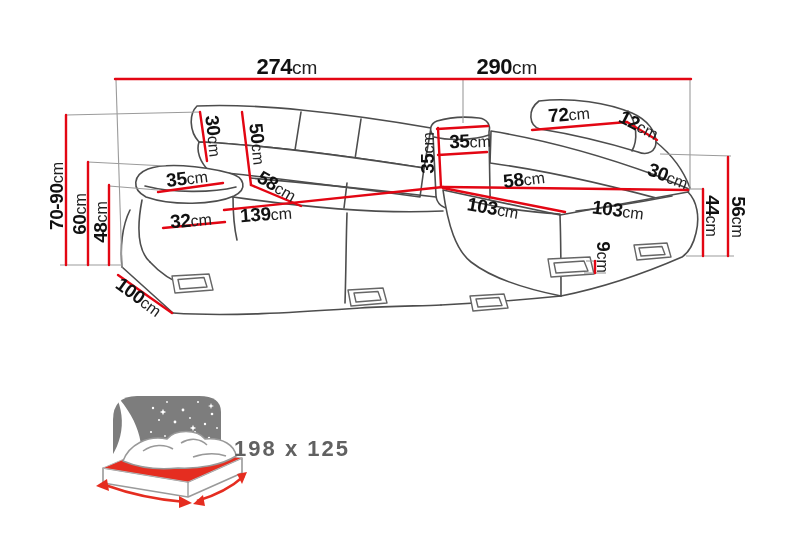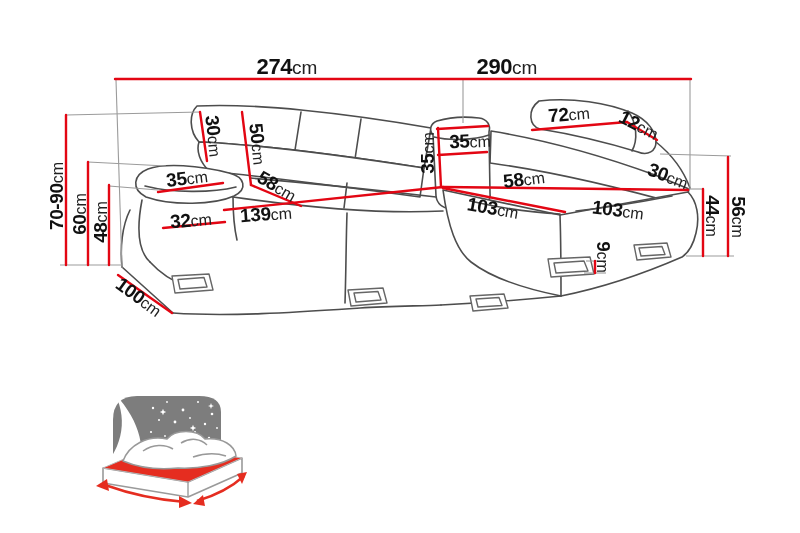--- a/index.html
+++ b/index.html
@@ -196,13 +196,14 @@
   <div class="dim" style="left:569px;top:114px;--r:-5deg"><span class="num">72</span><span class="unit">cm</span></div>
   <div class="dim" style="left:639px;top:125px;--r:27deg"><span class="num">12</span><span class="unit">cm</span></div>
   <div class="dim" style="left:524px;top:179px;--r:-7deg"><span class="num">58</span><span class="unit">cm</span></div>
   <div class="dim" style="left:668px;top:176px;--r:21deg"><span class="num">30</span><span class="unit">cm</span></div>
   <div class="dim" style="left:493px;top:208px;--r:10deg"><span class="num">103</span><span class="unit">cm</span></div>
   <div class="dim" style="left:618px;top:210px;--r:7deg"><span class="num">103</span><span class="unit">cm</span></div>
   <div class="dim" style="left:712px;top:216px;--r:90deg"><span class="num">44</span><span class="unit">cm</span></div>
   <div class="dim" style="left:738px;top:217px;--r:90deg"><span class="num">56</span><span class="unit">cm</span></div>
   <div class="dim" style="left:603px;top:257px;--r:90deg"><span class="num">9</span><span class="unit">cm</span></div>
 
+  <div class="bed-size" style="left:292px;top:449px;">198 x 125</div>
 </div>
 
 </body></html>

